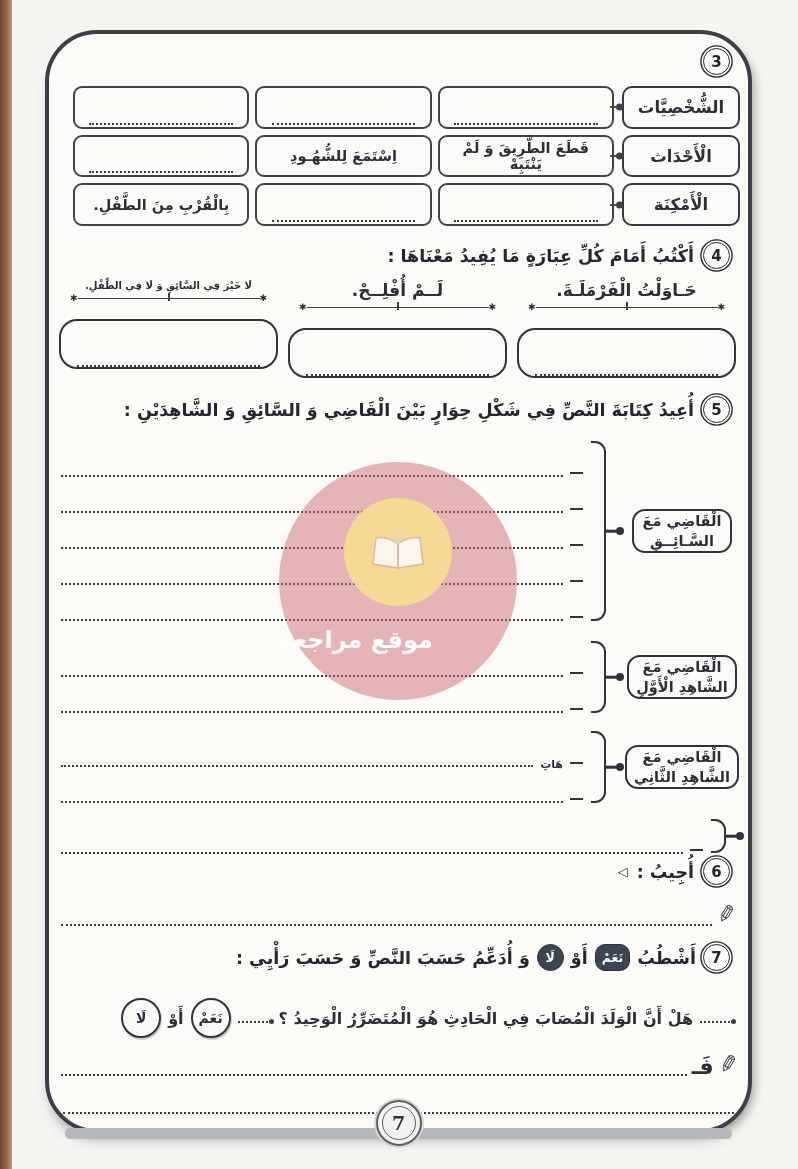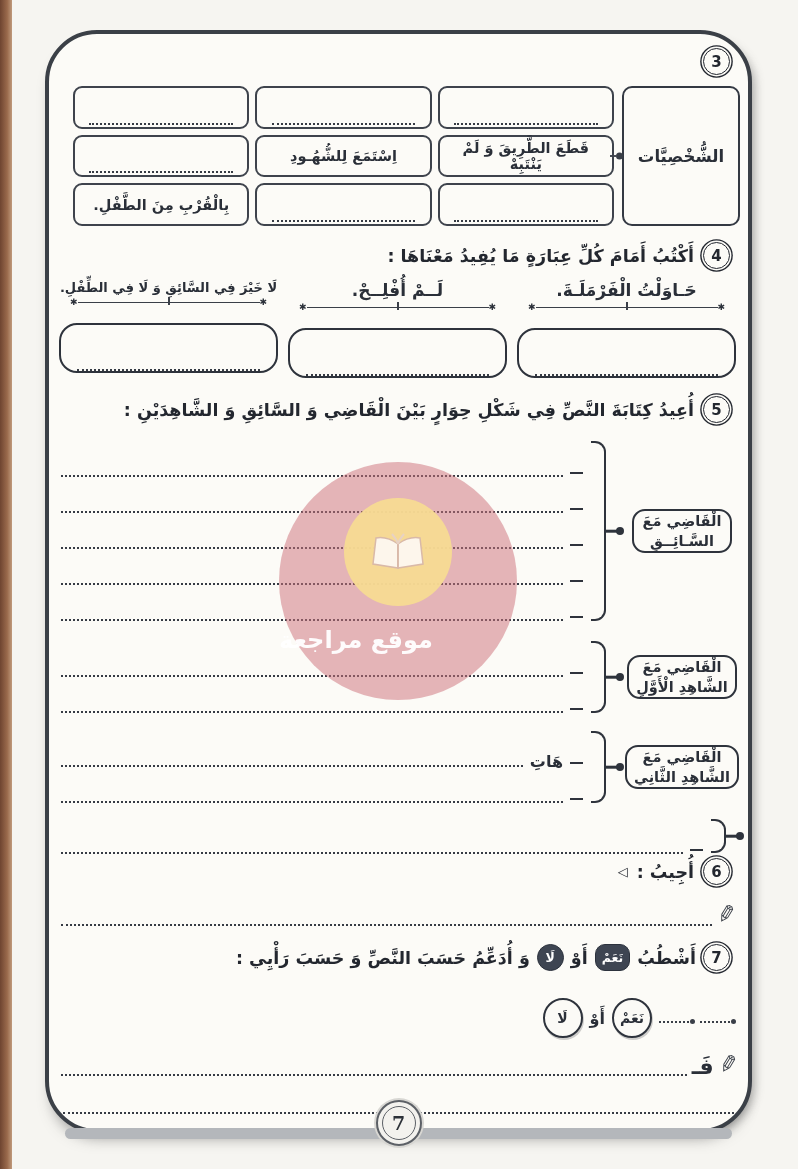--- a/index.html
+++ b/index.html
@@ -62,21 +62,21 @@
     border:2px solid #3e434c; border-radius:9px; min-height:40px;
     display:flex; align-items:center; justify-content:center; text-align:center;
     font-weight:bold; font-size:14.5px; padding:2px 8px; background:#fcfbf7;
   }
   .t3-cell .dotline { width:92%; height:14px; }
 
   
   .q4-cols { display:flex; direction:rtl; gap:10px; }
   .q4-col { flex:1; display:flex; flex-direction:column; align-items:center; }
   .q4-phrase { font-weight:bold; font-size:17px; white-space:nowrap; }
-  .q4-phrase.small { font-size:13px; }
+  .q4-phrase.small { font-size:10px; }
   .q4-rule { width:90%; display:flex; align-items:center; margin-top:3px; }
   .q4-rule .bar { flex:1; border-top:1.6px solid #3a3f48; }
   .q4-rule .star { font-size:9px; line-height:1; color:#2c313a; }
   .q4-rule .ctick { width:2px; height:8px; background:#3a3f48; margin-top:-3px; }
   .q4-box {
     margin-top:16px; width:100%; height:50px;
     border:2.8px solid #2e333c; border-radius:18px;
     display:flex; align-items:center; padding:0 16px; background:#fcfbf7;
   }
   .q4-box .dotline { flex:1; height:16px; }
@@ -101,21 +101,21 @@
     background:#2e333c; transform:translateY(-50%);
   }
   .dsec-bracket::before {
     content:""; position:absolute; top:50%; right:-20px; width:8px; height:8px;
     border-radius:50%; background:#2e333c; transform:translateY(-50%);
   }
   .dlines { flex:1; display:flex; flex-direction:column; justify-content:space-between; }
   .dline { display:flex; direction:rtl; align-items:flex-end; gap:7px; height:36px; }
   .dline .tick { width:13px; border-top:2.4px solid #2e333c; margin-bottom:3px; }
   .dline .dotline { flex:1; height:1px; }
-  .dline .word { font-weight:bold; font-size:16px; line-height:1; margin-bottom:-3px; }
+  .dline .word { font-weight:bold; font-size:11px; line-height:1; margin-bottom:-3px; }
 
   
   .ansline { display:flex; direction:rtl; align-items:flex-end; gap:5px; }
   .ansline .dotline { flex:1; height:1px; }
   .pen { display:inline-block; font-size:23px; line-height:1; transform:scaleX(-1) rotate(14deg); color:#3a3f48; }
   .badge-dark {
     display:inline-flex; align-items:center; justify-content:center;
     background:#3e4552; color:#fff; font-size:12.5px; font-weight:bold;
     border-radius:10px; min-width:34px; height:27px; padding:0 6px;
     border:1.5px solid #2c323d;
@@ -171,20 +171,22 @@
 
   <div class="frame">
 
     <div class="abs qrow" style="top:14px; right:18px;">
       <span class="qnum">3</span>
     </div>
 
     <div class="abs t3" style="top:52px; left:24px; right:8px; height:140px;">
       <div class="t3-labels">
         <div class="t3-label">الشُّخْصِيَّات</div>
+        <div class="t3-label">الْأَحْدَاث</div>
+        <div class="t3-label">الْأَمْكِنَة</div>
       </div>
       <div class="t3-grid">
         <div class="t3-cell">
             <span class="dotline"></span>
           </div>
         <div class="t3-cell">
             <span class="dotline"></span>
           </div>
         <div class="t3-cell">
             <span class="dotline"></span>
@@ -356,20 +358,21 @@
       <span class="qnum">7</span>
       <span>أَشْطُبُ</span>
       <span class="badge-dark">نَعَمْ</span>
       <span>أَوْ</span>
       <span class="badge-dark round">لَا</span>
       <span>وَ أُدَعِّمُ حَسَبَ النَّصِّ وَ حَسَبَ رَأْيِي :</span>
     </div>
 
     <div class="abs q7q" style="top:964px; right:14px; left:8px;">
       <span class="squiggle"></span>
+      <span>هَلْ أَنَّ الْوَلَدَ الْمُصَابَ فِي الْحَادِثِ هُوَ الْمُتَضَرِّرُ الْوَحِيدُ ؟</span>
       <span class="squiggle"></span>
       <span class="circle-light">نَعَمْ</span>
       <span>أَوْ</span>
       <span class="circle-light">لَا</span>
     </div>
 
     <div class="abs ansline" style="top:1014px; left:12px; right:10px; height:28px;">
       <span class="pen">✎</span>
       <span class="fa-word">فَـ</span>
       <span class="dotline"></span>

